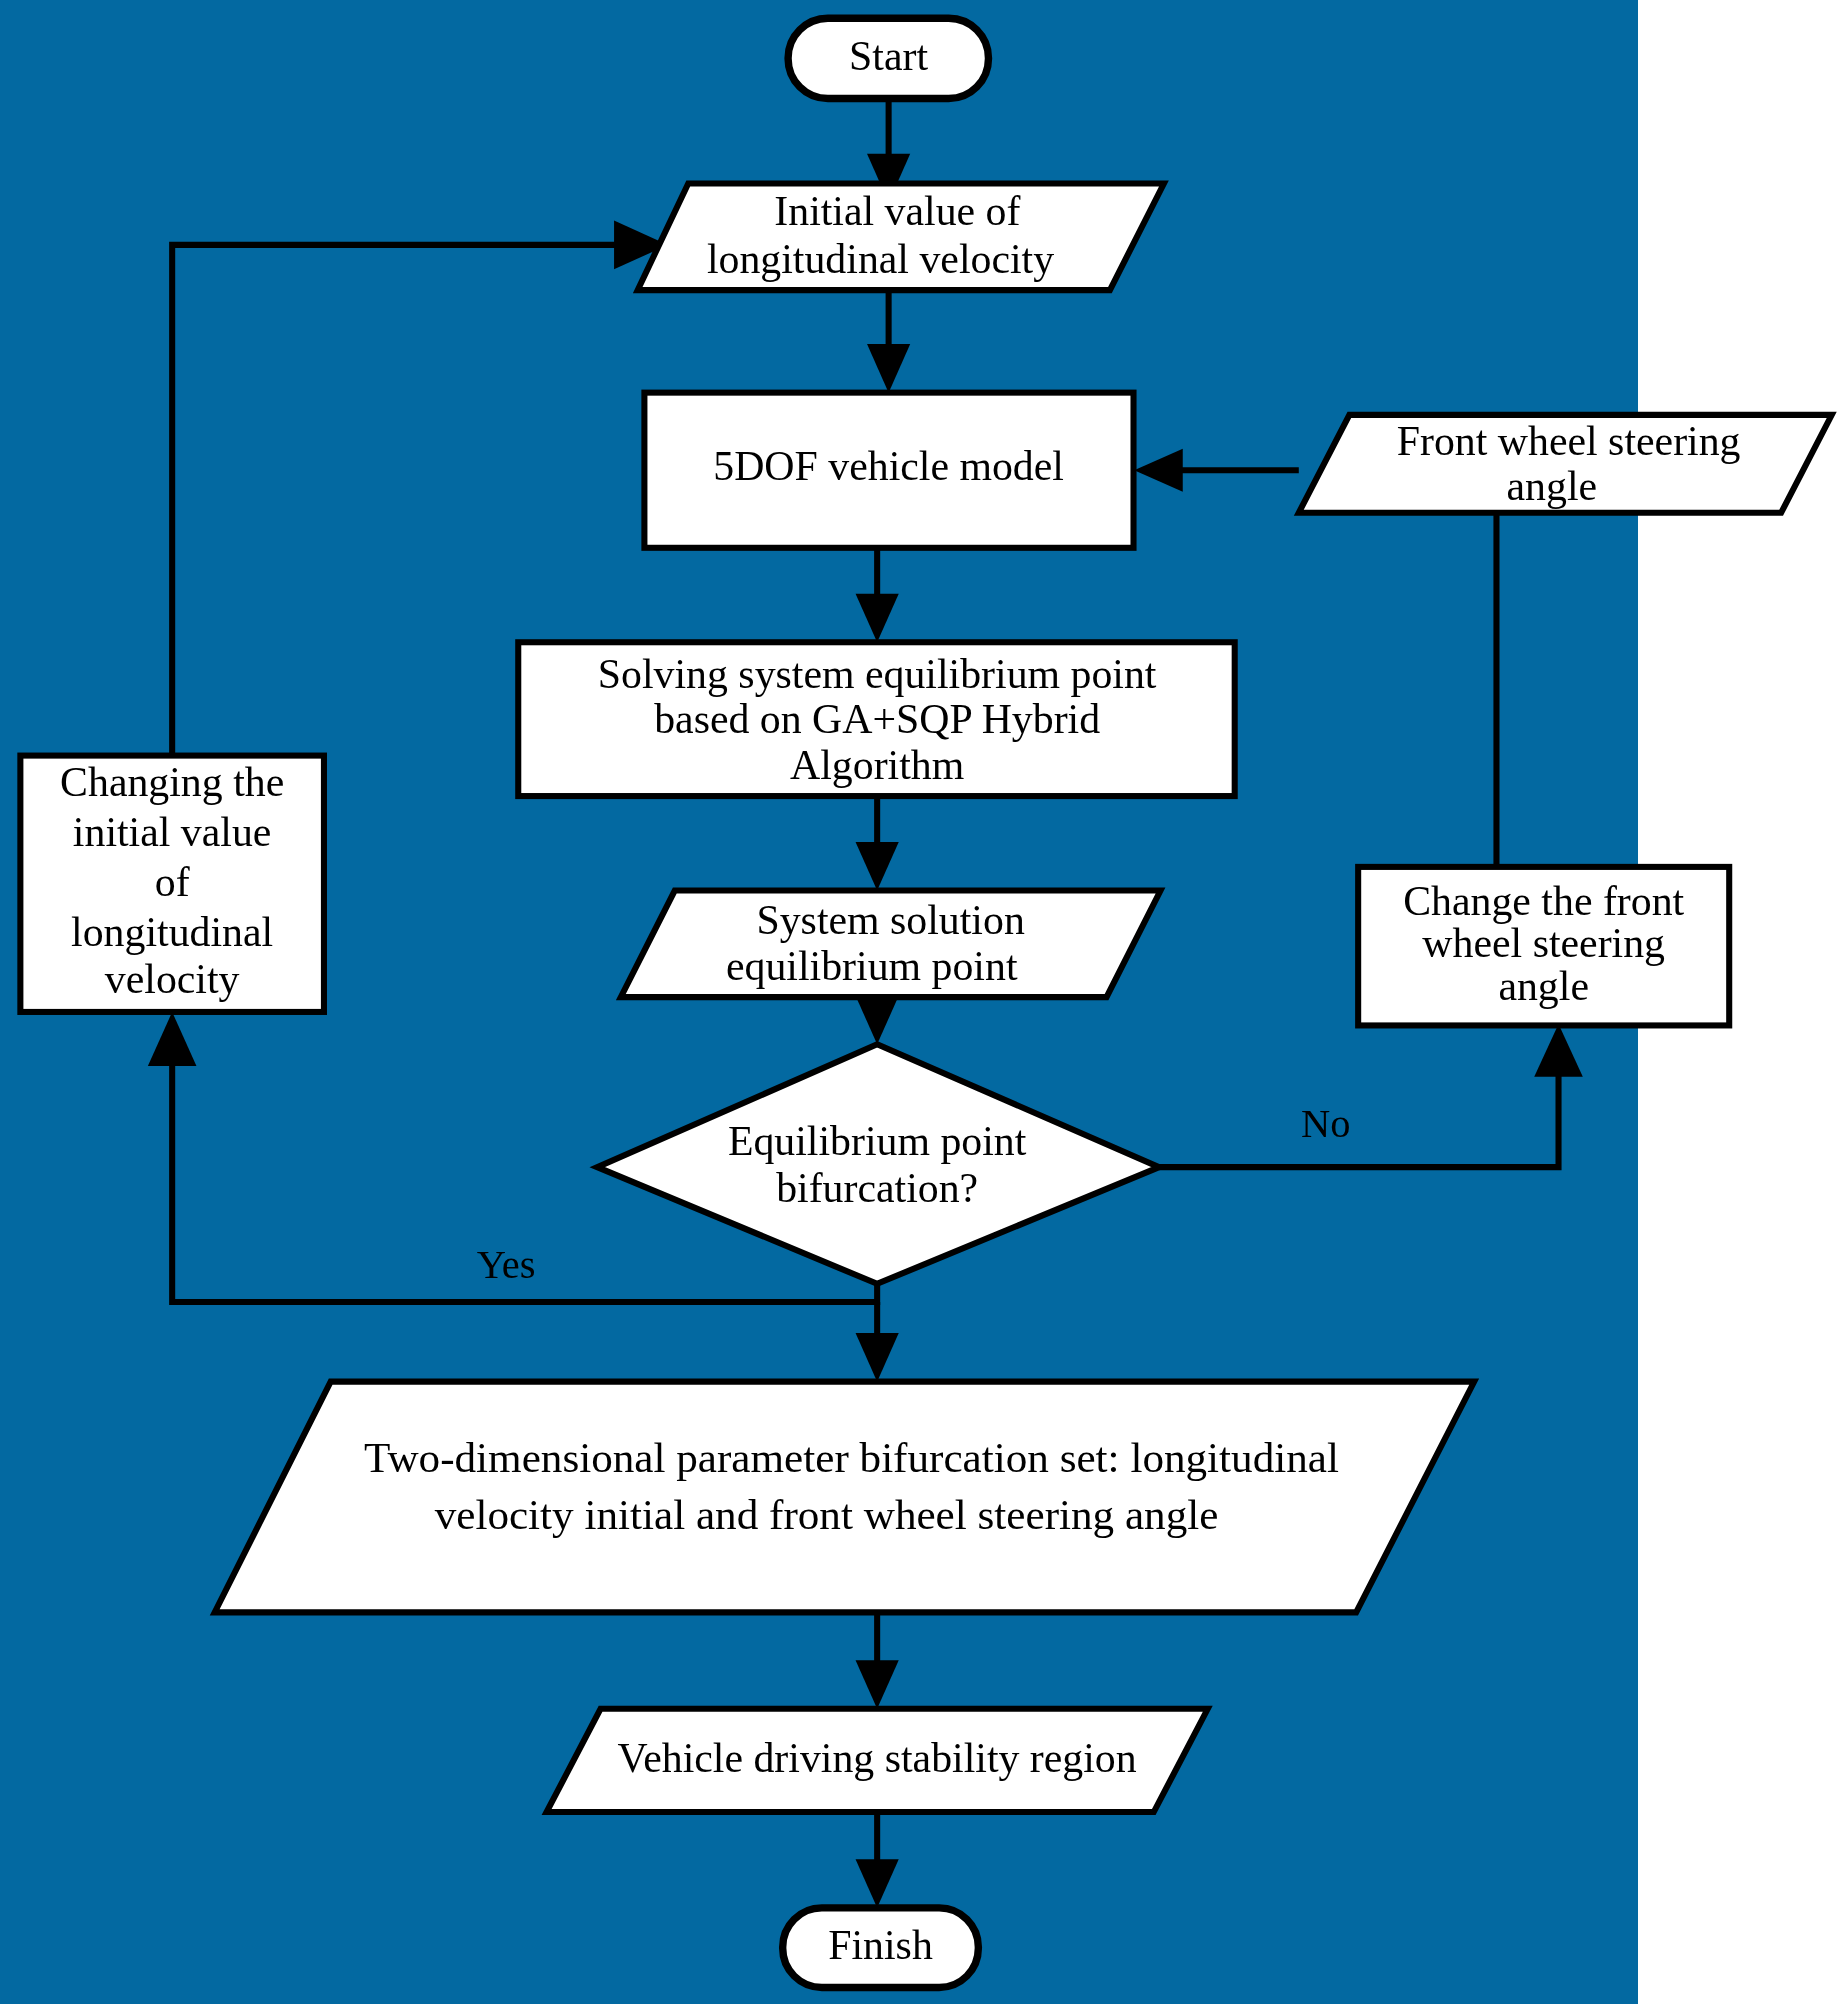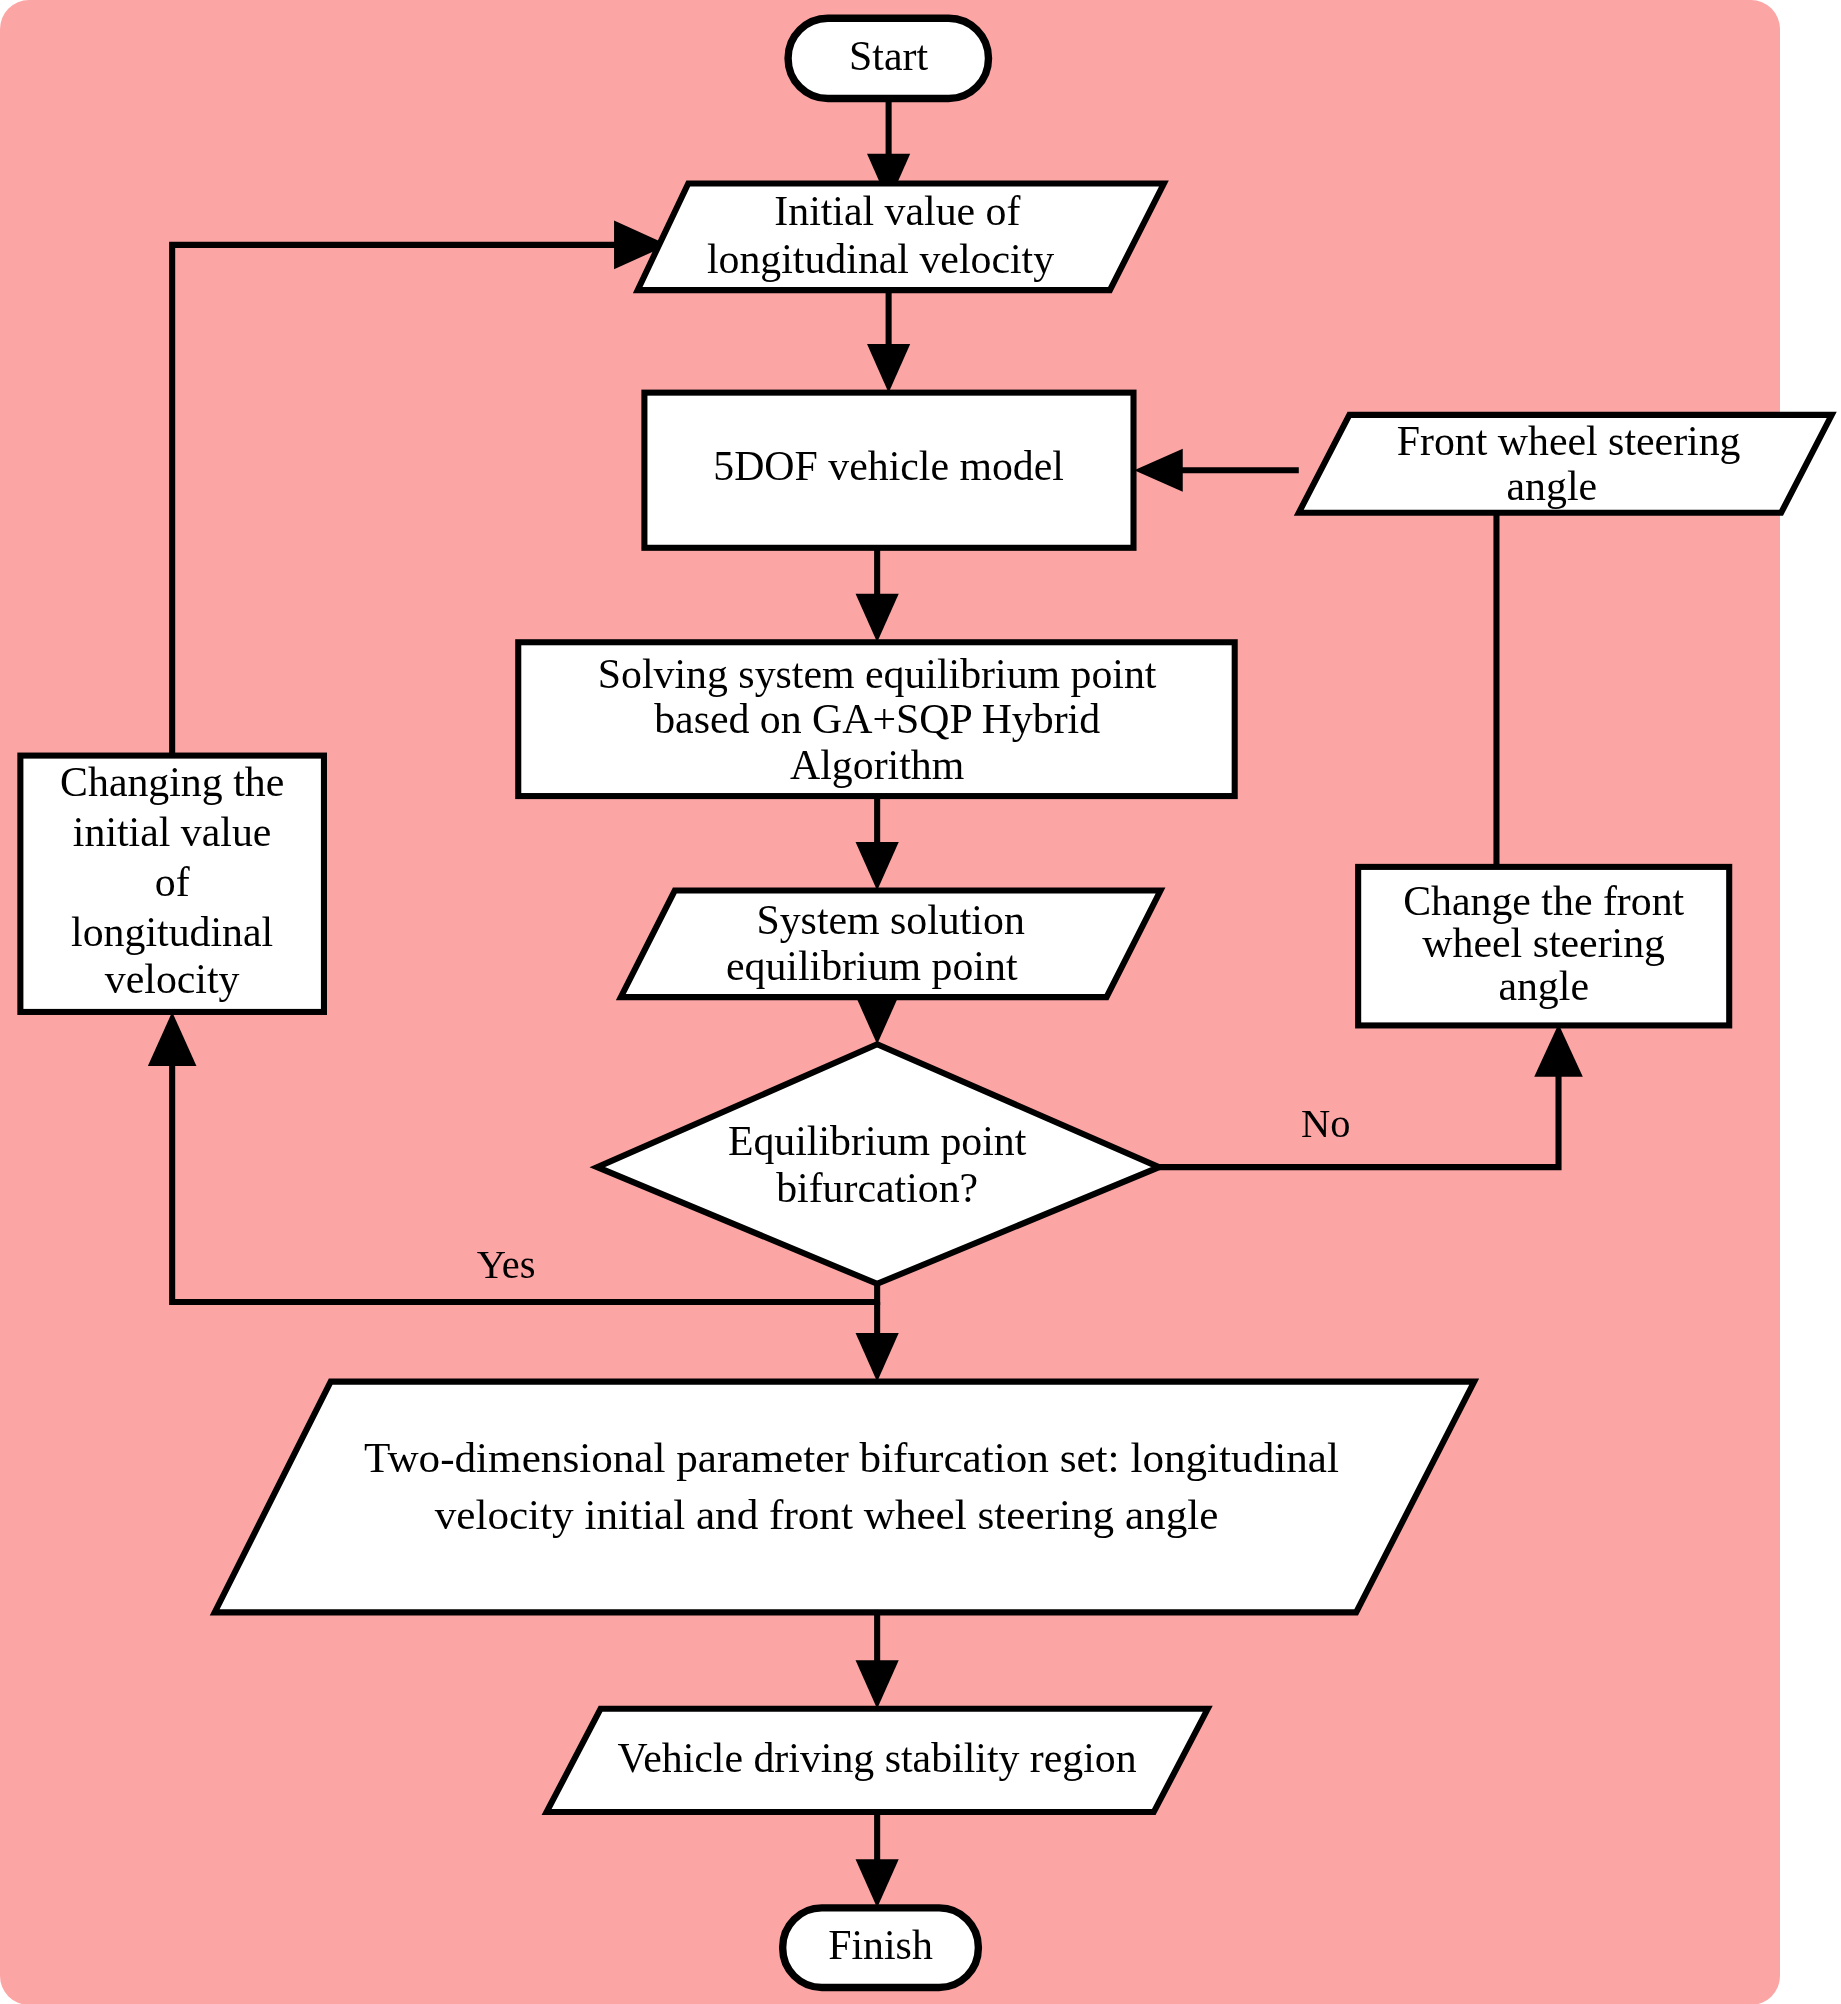--- a/index.html
+++ b/index.html
@@ -2,25 +2,24 @@
 <html style="font-size:10.8px"><head>
 <meta charset="utf-8">
 <style>
   html, body {
     margin: 0;
     padding: 0;
     background: #ffffff;
   }
   #flowchart-root {
     position: relative;
-    width: 1780px;
+    width: 1638px;
     height: 2005px;
-    background: #fca5a5;
+    background: #0369a1;
     font-family: "Liberation Serif", "DejaVu Serif", serif;
-    border-radius: 29px;
   }
   svg#flow-svg {
     display: block;
     width: 1842px;
     height: 2005px;
   }
   .shape-outline {
     fill: #ffffff;
     stroke: #000000;
     stroke-width: 9;

